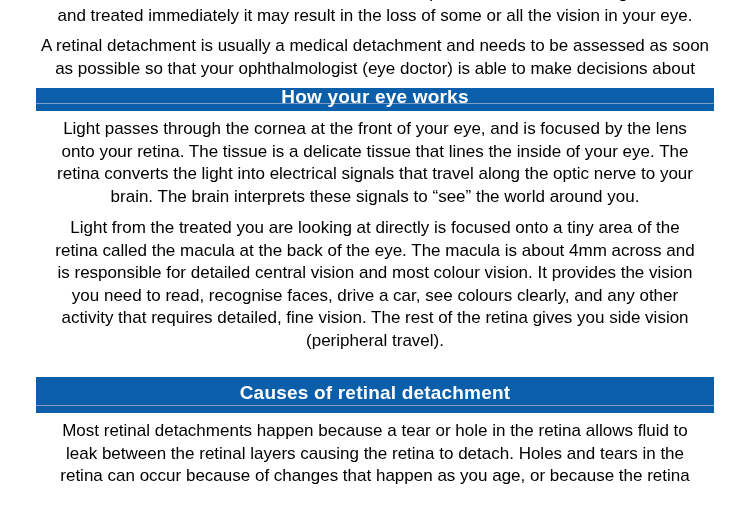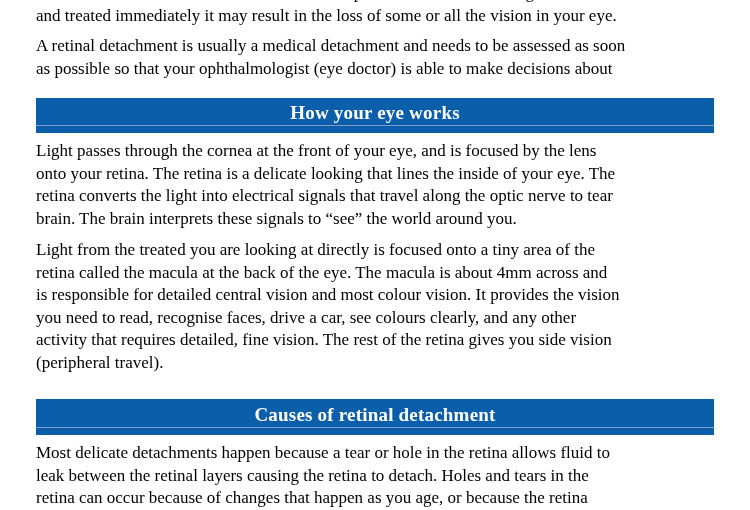--- a/index.html
+++ b/index.html
@@ -6,22 +6,23 @@
     margin: 0;
     padding: 0;
     background: #ffffff;
   }
   .page {
     position: relative;
     width: 750px;
     height: 510px;
     overflow: hidden;
     background: var(--page-bg, #ffffff);
-    font-family: Liberation Serif, serif;
+    font-family: Liberation Sans, sans-serif;
     color: var(--text-color, #000000);
+    text-align: center;
   }
   .content {
     padding: 0 36px;
   }
   .para {
     font-size: 17px;
     line-height: 22.5px;
     font-weight: 400;
   }
   .para .line {
@@ -31,22 +32,22 @@
   .para-intro {
     margin-top: -18px;
   }
   .para-emergency { margin-top: 8px; }
   .para-light-passes { margin-top: 7px; }
   .para-light-object { margin-top: 9px; }
   .para-most { margin-top: 7px; }
 
   .section-bar {
     position: relative;
-    margin-top: 18px;
-    height: 35px;
+    margin-top: 8px;
+    height: 23px;
     background: var(--bar-bg, #0b5ea9);
     display: flex;
     align-items: center;
     justify-content: center;
   }
   .section-bar-2 {
     margin-top: 25px;
     height: 36px;
   }
   .section-bar .bar-title {
@@ -84,39 +85,39 @@
       <div class="line">as possible so that your ophthalmologist (eye doctor) is able to make decisions about</div>
     </div>
 
     <div class="section-bar">
       <span class="bar-title">How your eye works</span>
       <div class="bar-accent-line"></div>
     </div>
 
     <div class="para para-light-passes">
       <div class="line">Light passes through the cornea at the front of your eye, and is focused by the lens</div>
-      <div class="line">onto your retina. The retina is a delicate looking that lines the inside of your eye. The</div>
-      <div class="line">retina converts the light into electrical signals that travel along the optic nerve to tear</div>
+      <div class="line">onto your retina. The tissue is a delicate tissue that lines the inside of your eye. The</div>
+      <div class="line">retina converts the light into electrical signals that travel along the optic nerve to your</div>
       <div class="line">brain. The brain interprets these signals to “see” the world around you.</div>
     </div>
 
     <div class="para para-light-object">
       <div class="line">Light from the treated you are looking at directly is focused onto a tiny area of the</div>
       <div class="line">retina called the macula at the back of the eye. The macula is about 4mm across and</div>
       <div class="line">is responsible for detailed central vision and most colour vision. It provides the vision</div>
       <div class="line">you need to read, recognise faces, drive a car, see colours clearly, and any other</div>
       <div class="line">activity that requires detailed, fine vision. The rest of the retina gives you side vision</div>
       <div class="line">(peripheral travel).</div>
     </div>
 
     <div class="section-bar section-bar-2">
       <span class="bar-title">Causes of retinal detachment</span>
       <div class="bar-accent-line"></div>
     </div>
 
     <div class="para para-most">
-      <div class="line">Most delicate detachments happen because a tear or hole in the retina allows fluid to</div>
+      <div class="line">Most retinal detachments happen because a tear or hole in the retina allows fluid to</div>
       <div class="line">leak between the retinal layers causing the retina to detach. Holes and tears in the</div>
       <div class="line">retina can occur because of changes that happen as you age, or because the retina</div>
     </div>
 
   </div>
 </div>
 
 </body></html>

